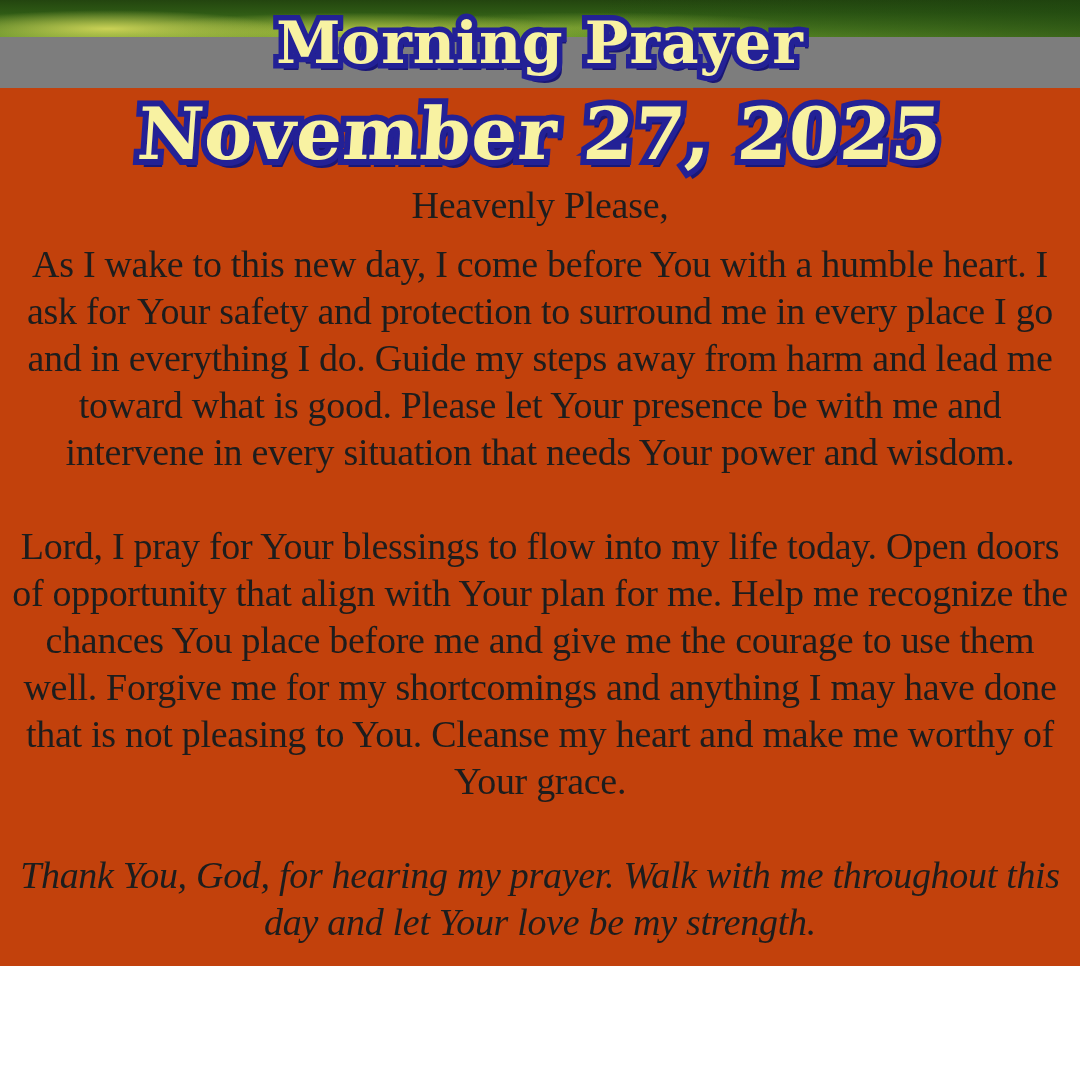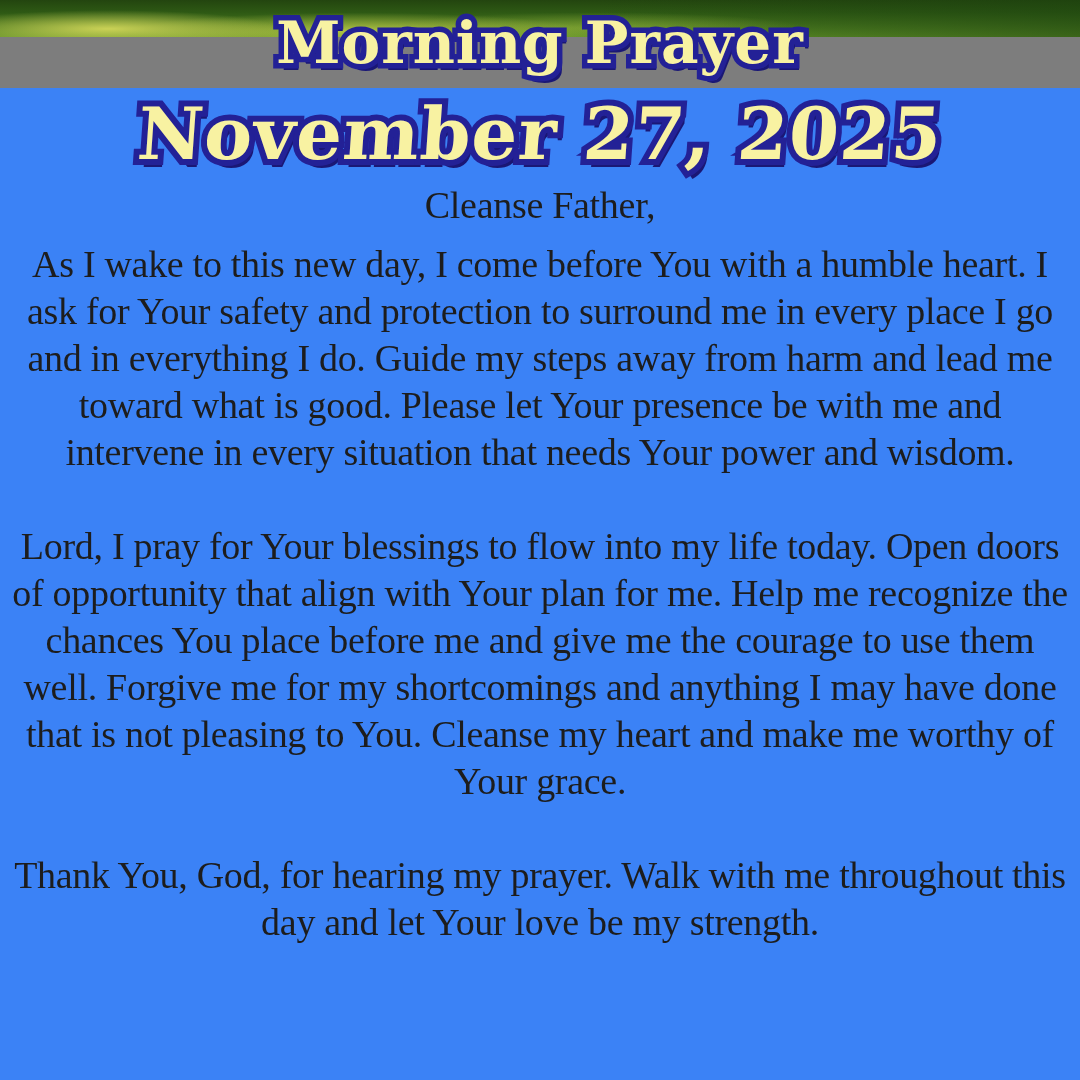--- a/index.html
+++ b/index.html
@@ -3,23 +3,23 @@
 <meta charset="utf-8">
 <style>
   html, body {
     margin: 0;
     padding: 0;
     background: #ffffff;
   }
   .canvas {
     position: relative;
     width: 1080px;
-    height: 1080px;
+    height: 966px;
     margin: 0 auto;
-    background: #3b82f6;
+    background: #c2410c;
     overflow: hidden;
     font-family: "Liberation Serif", serif;
   }
 
   
   .hero {
     position: relative;
     width: 100%;
     height: 88px;
   }
@@ -98,35 +98,36 @@
     letter-spacing: -0.3px;
   }
   .prayer p {
     margin: 12px 0 47px 0;
   }
   .prayer .salutation {
     margin: 0;
   }
   .prayer p:last-child {
     margin-bottom: 0;
+    font-style: italic;
   }
 </style>
 </head>
 <body>
 
 <div class="canvas">
 
   <header class="hero">
     <div class="photo"></div>
     <div class="gray-band"></div>
     <h1 class="title outline-text" data-text="Morning Prayer">Morning Prayer</h1>
   </header>
 
   <h2 class="date outline-text" data-text="November 27, 2025">November 27, 2025</h2>
 
   <main class="prayer">
-    <p class="salutation">Cleanse Father,</p>
+    <p class="salutation">Heavenly Please,</p>
     <p>As I wake to this new day, I come before You with a humble heart. I ask for Your safety and protection to surround me in every place I go and in everything I do. Guide my steps away from harm and lead me toward what is good. Please let Your presence be with me and intervene in every situation that needs Your power and wisdom.</p>
     <p>Lord, I pray for Your blessings to flow into my life today. Open doors of opportunity that align with Your plan for me. Help me recognize the chances You place before me and give me the courage to use them well. Forgive me for my shortcomings and anything I may have done that is not pleasing to You. Cleanse my heart and make me worthy of Your grace.</p>
     <p>Thank You, God, for hearing my prayer. Walk with me throughout this day and let Your love be my strength.</p>
   </main>
 
 </div>
 
 </body></html>

